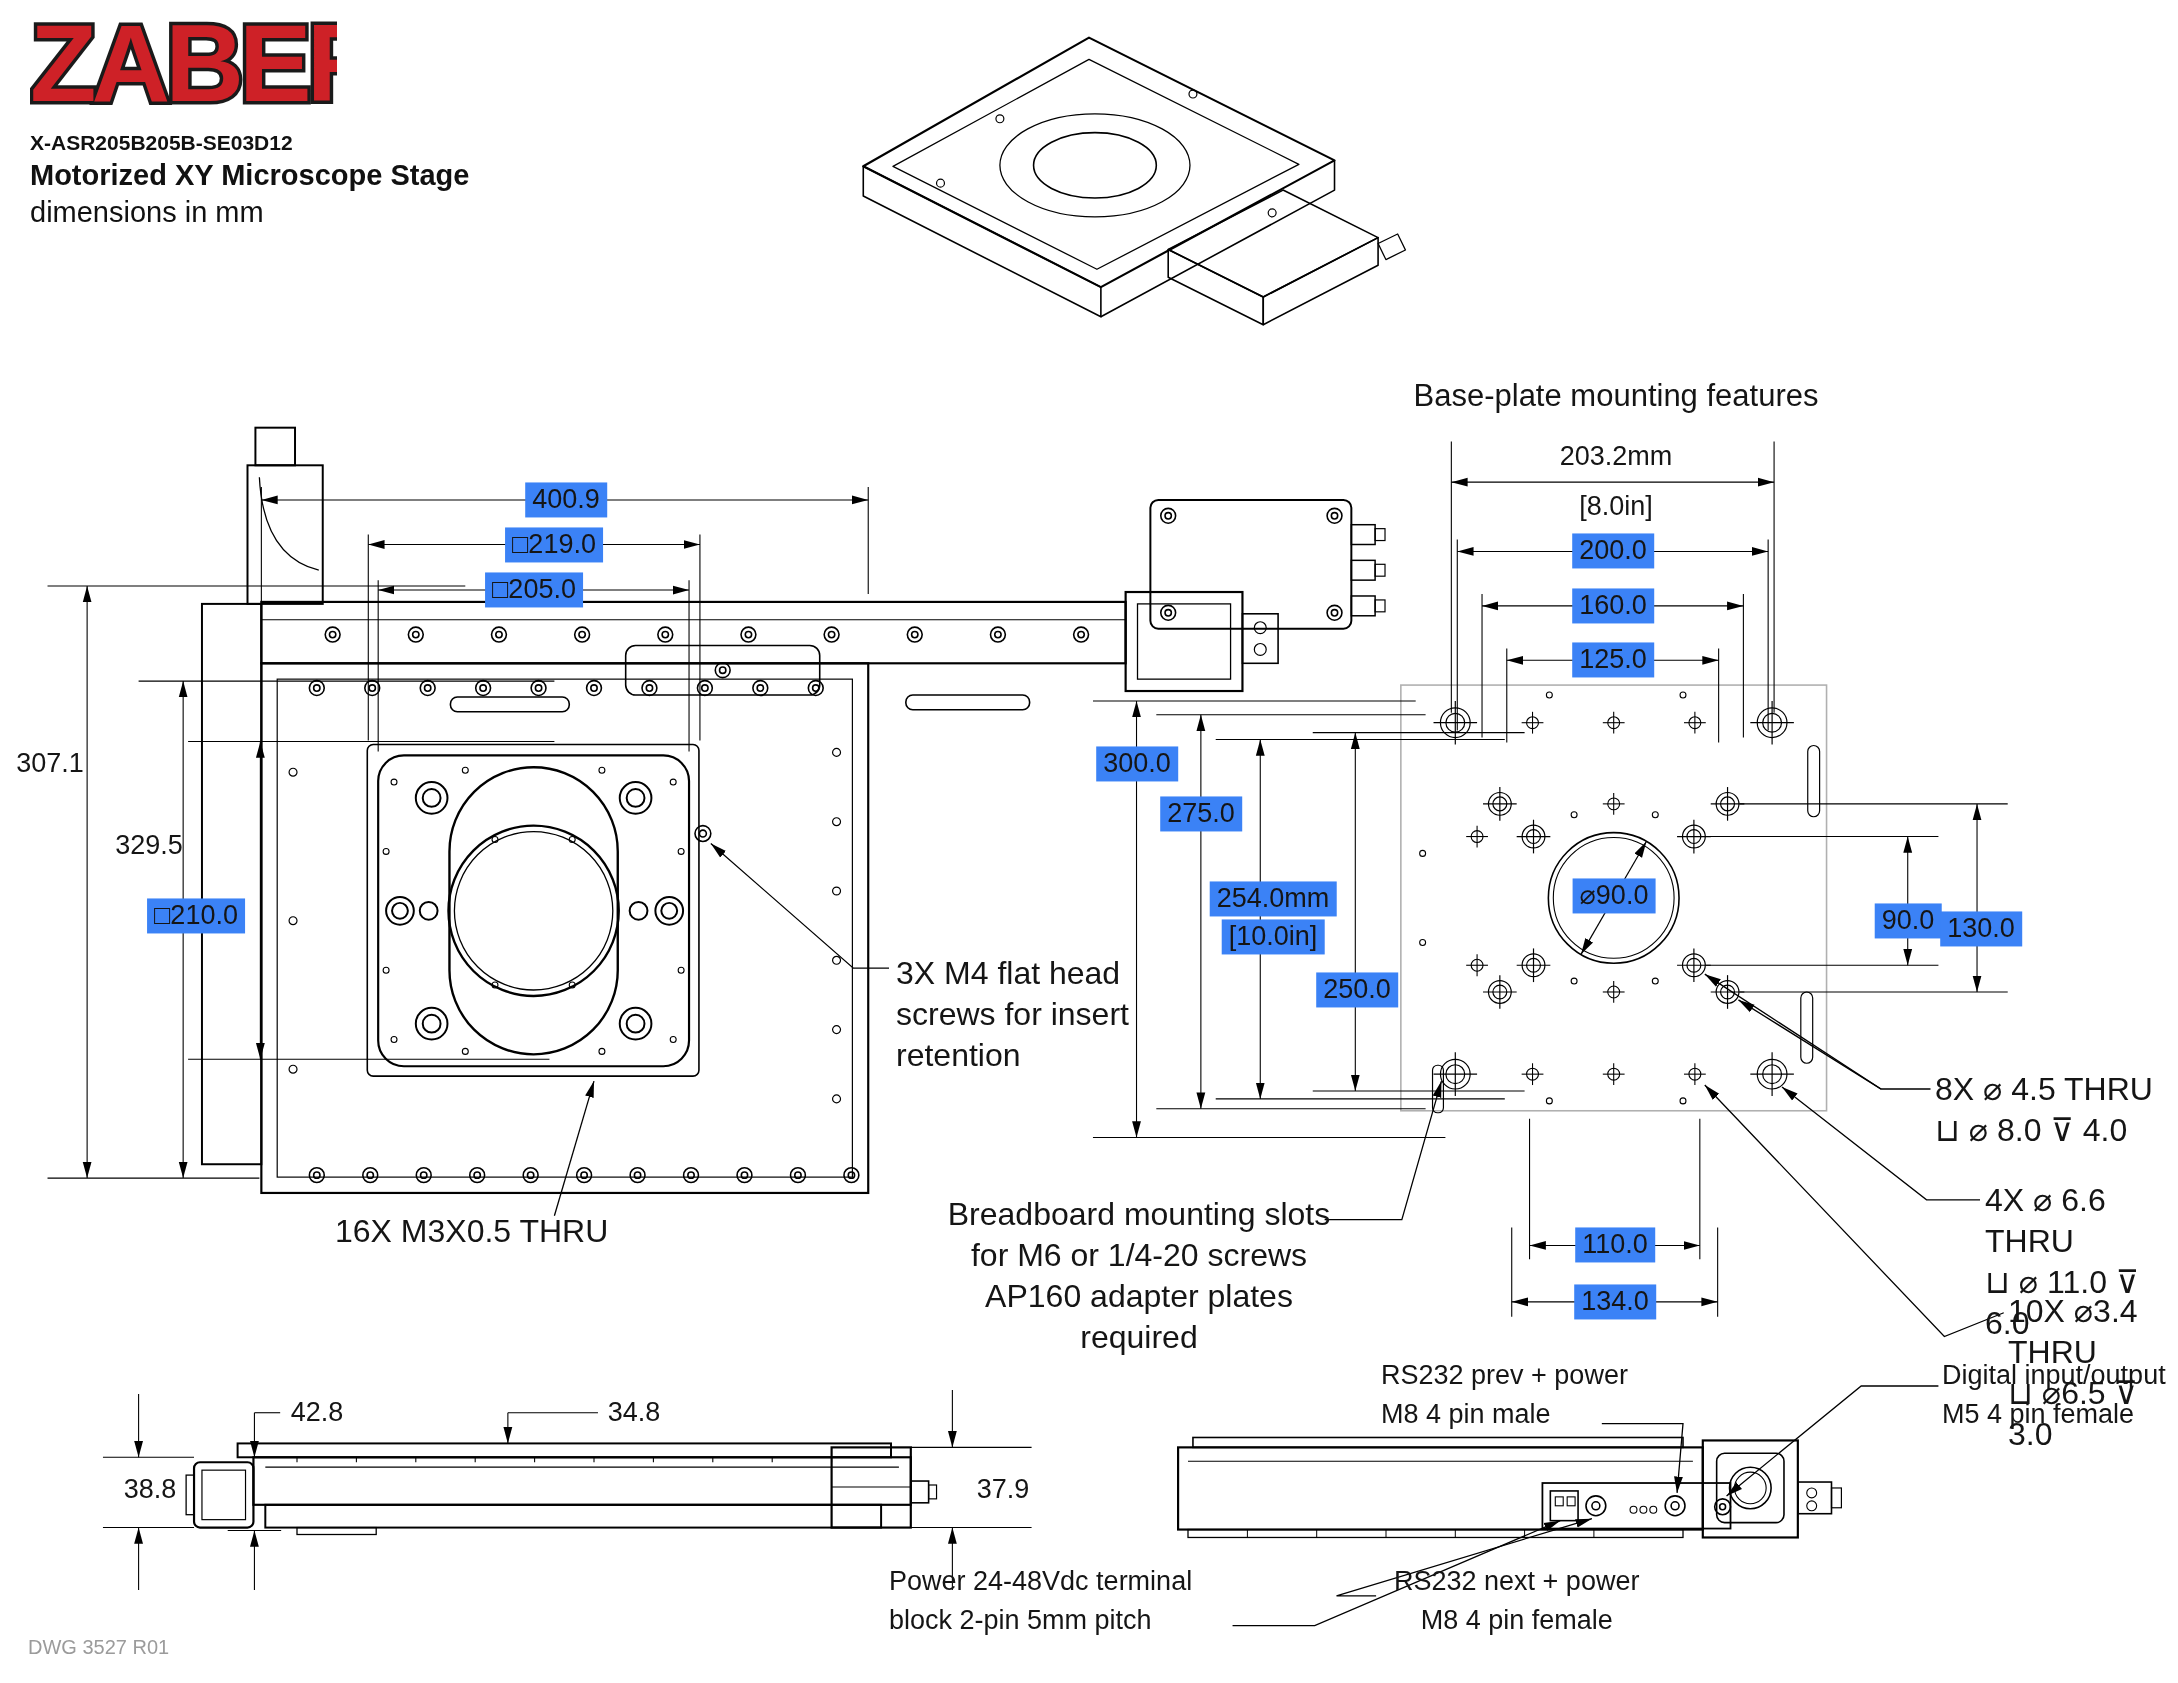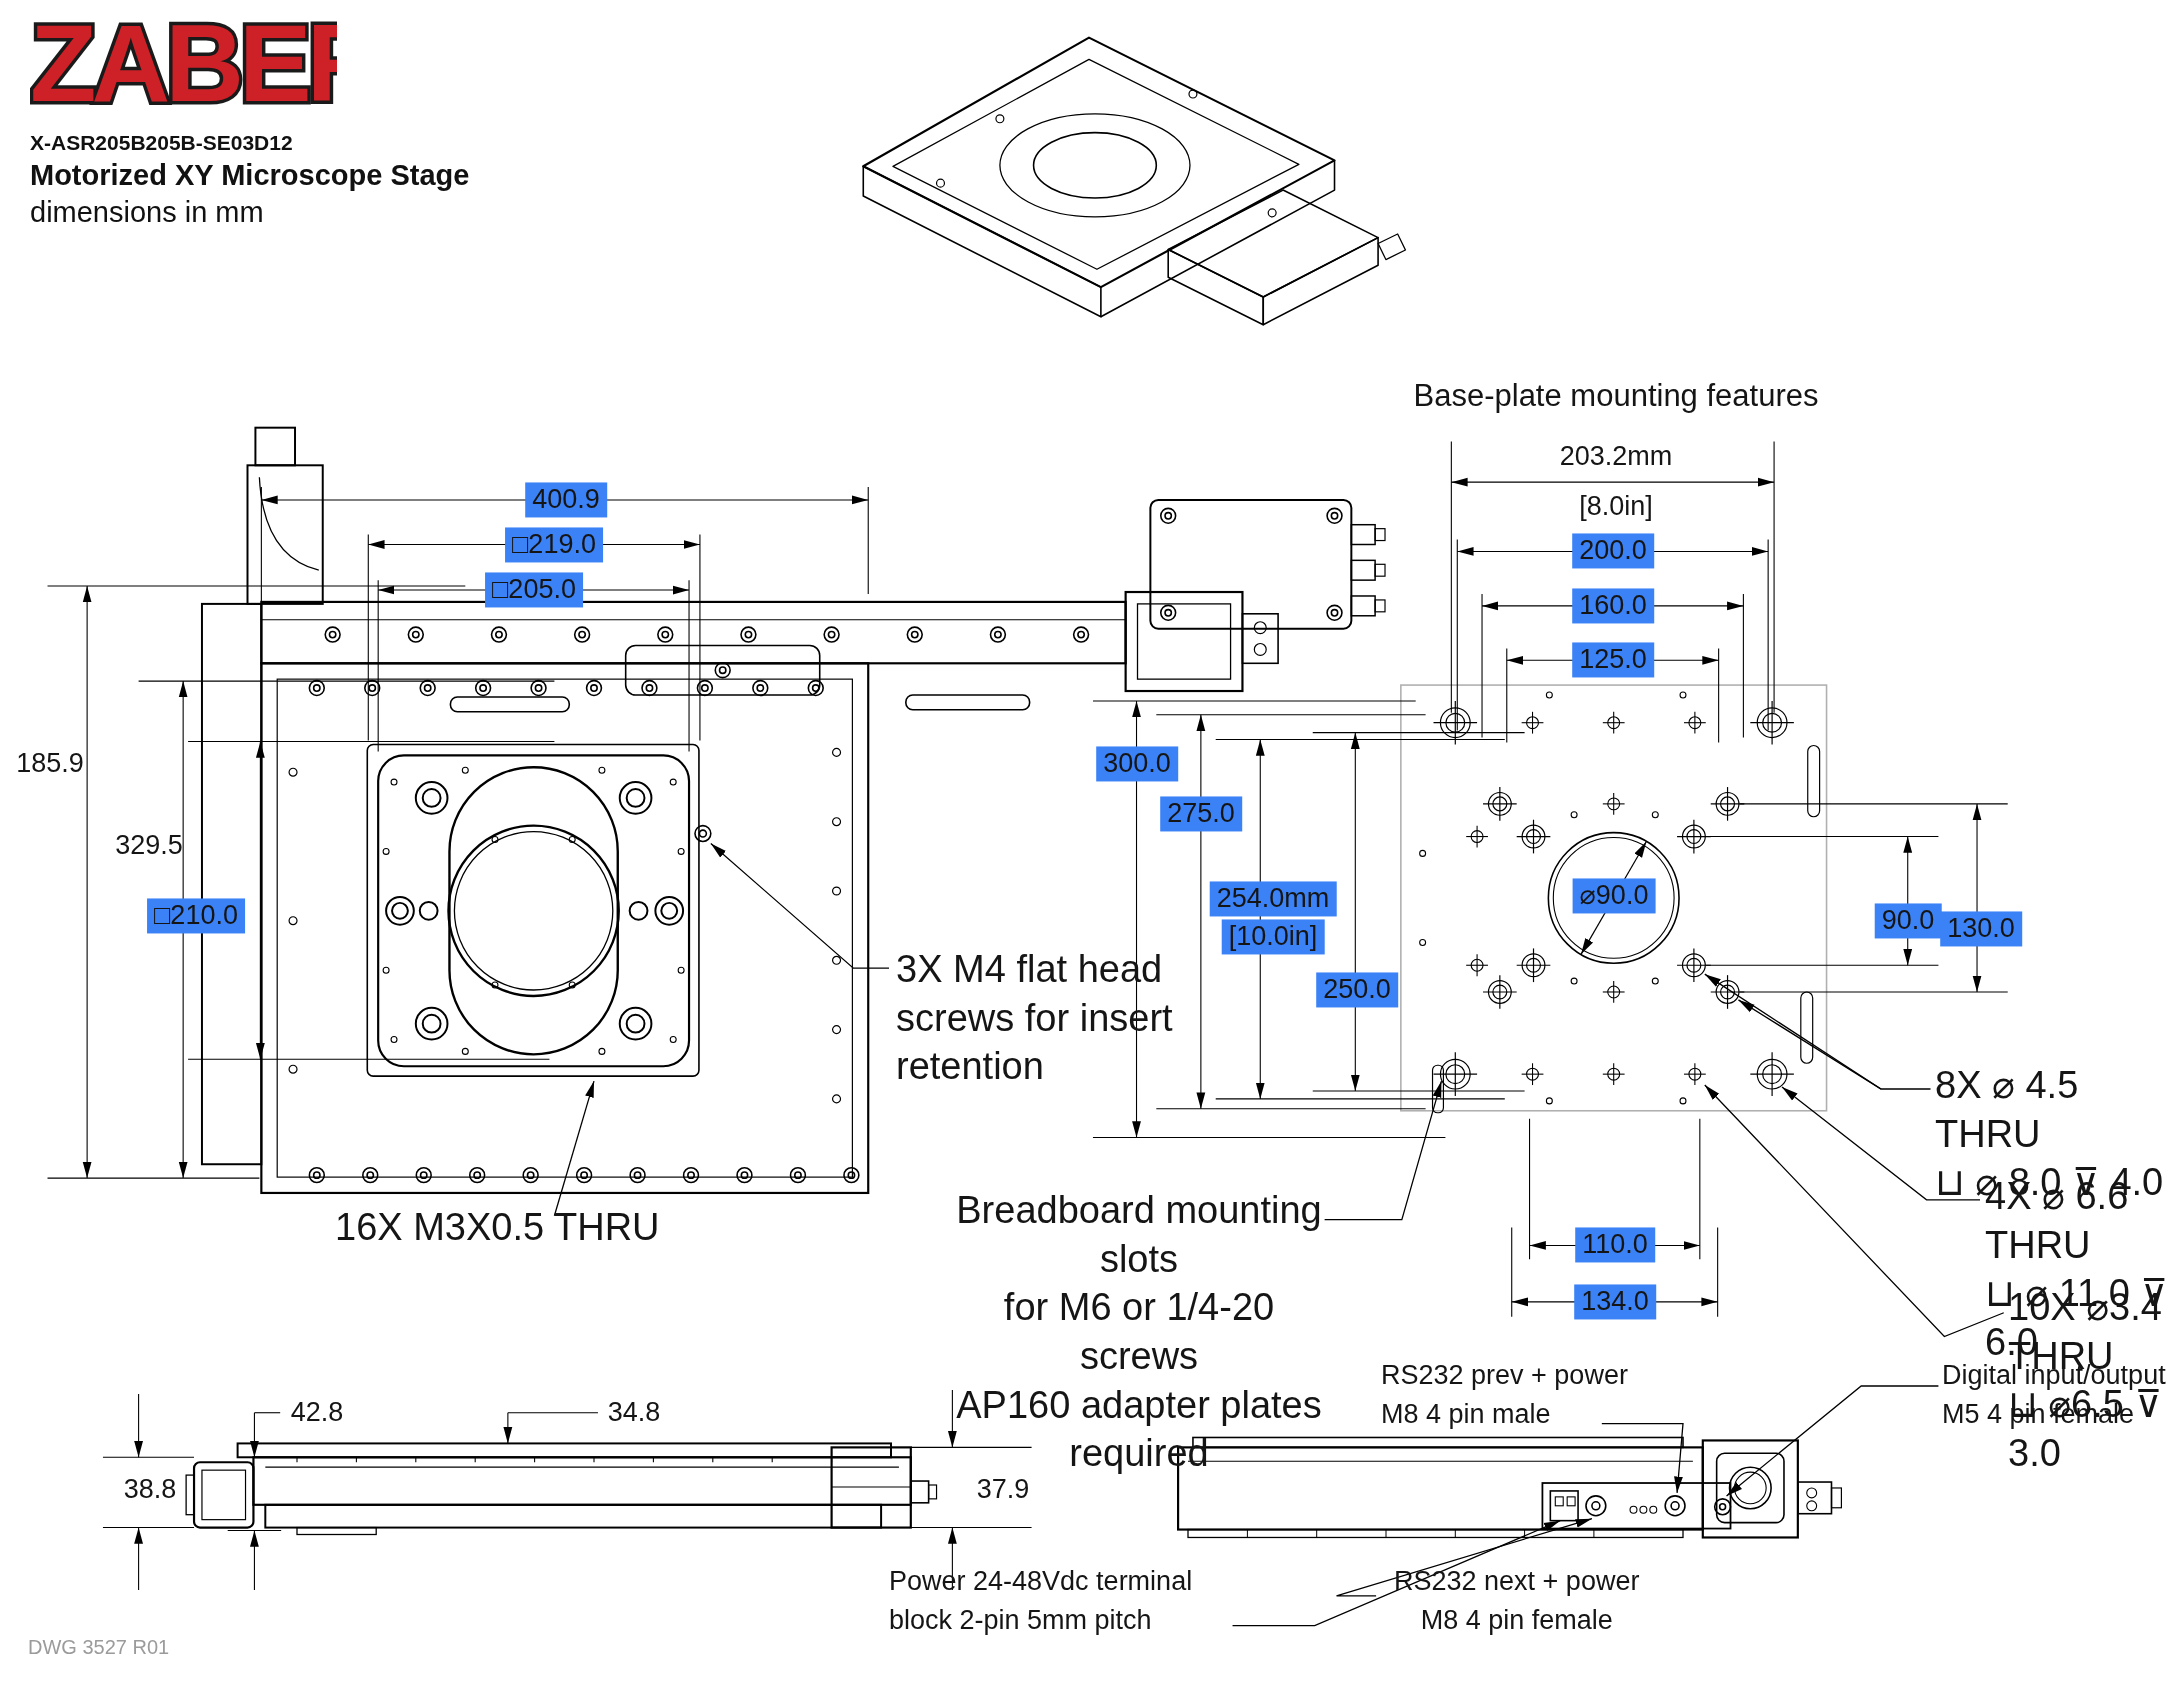--- a/index.html
+++ b/index.html
@@ -7,21 +7,21 @@
         font-family:"Liberation Sans","DejaVu Sans",sans-serif;color:#111;}
   svg.art{position:absolute;left:0;top:0;z-index:1;}
   .lbl{position:absolute;z-index:2;font-size:27px;line-height:1.3;color:#151515;white-space:pre-line;}
   .c{transform:translate(-50%,-50%);text-align:center;}
   .bg{background:#3b82f6;padding:0 7px;}
   .hdr{position:absolute;left:30px;top:6px;z-index:2;}
   .hdr .model{font-weight:bold;font-size:21px;margin-top:6px;}
   .hdr .prod{font-weight:bold;font-size:29px;margin-top:4px;}
   .hdr .units{font-size:29px;margin-top:4px;}
   .title{font-size:31px;}
-  .callout{font-size:38px;line-height:1.28;}
+  .callout{font-size:32px;line-height:1.28;margin-top:8px;}
   .footer{position:absolute;z-index:2;left:28px;top:1636px;font-size:20px;color:#9b9b9b;}
   .art line,.art path,.art rect,.art circle,.art ellipse,.art polyline{vector-effect:none;}
 </style>
 </head>
 <body>
 
 <div class="page">
 
   <svg class="art" width="2178" height="1683" viewBox="0 0 2200 1700">
     <defs>
@@ -408,21 +408,21 @@
     </svg>
     <div class="model">X-ASR205B205B-SE03D12</div>
     <div class="prod">Motorized XY Microscope Stage</div>
     <div class="units">dimensions in mm</div>
   </div>
 
 
   <div class="lbl c bg" style="left:566px;top:500px;">400.9</div>
   <div class="lbl c bg" style="left:554px;top:545px;">□219.0</div>
   <div class="lbl c bg" style="left:534px;top:590px;">□205.0</div>
-  <div class="lbl c" style="left:50px;top:764px;">185.9</div>
+  <div class="lbl c" style="left:50px;top:764px;">307.1</div>
   <div class="lbl c" style="left:149px;top:846px;">329.5</div>
   <div class="lbl c bg" style="left:196px;top:916px;">□210.0</div>
   <div class="lbl callout" style="left:896px;top:945px;">3X M4 flat head
 screws for insert
 retention</div>
   <div class="lbl callout" style="left:335px;top:1203px;">16X M3X0.5 THRU</div>
 
   <div class="lbl c title" style="left:1616px;top:396px;">Base-plate mounting features</div>
   <div class="lbl c" style="left:1616px;top:457px;">203.2mm</div>
   <div class="lbl c" style="left:1616px;top:507px;">[8.0in]</div>

